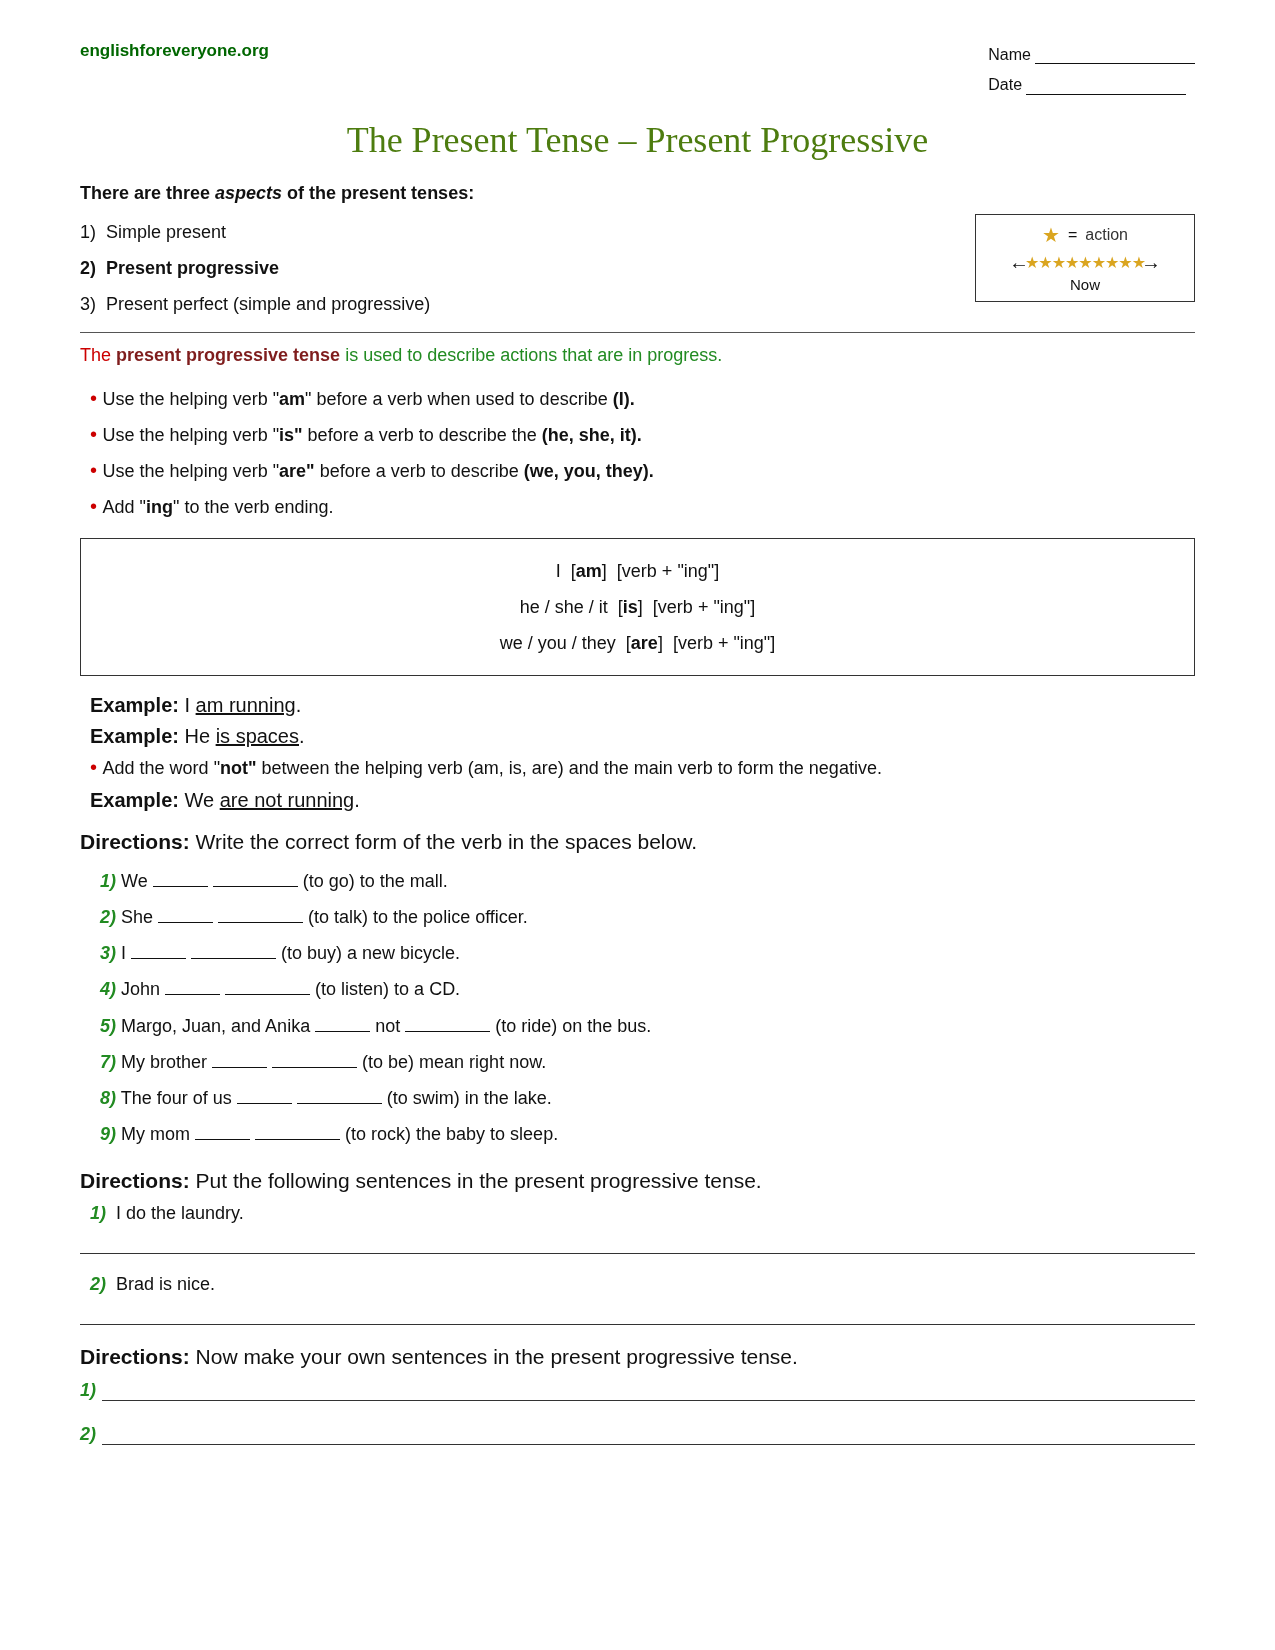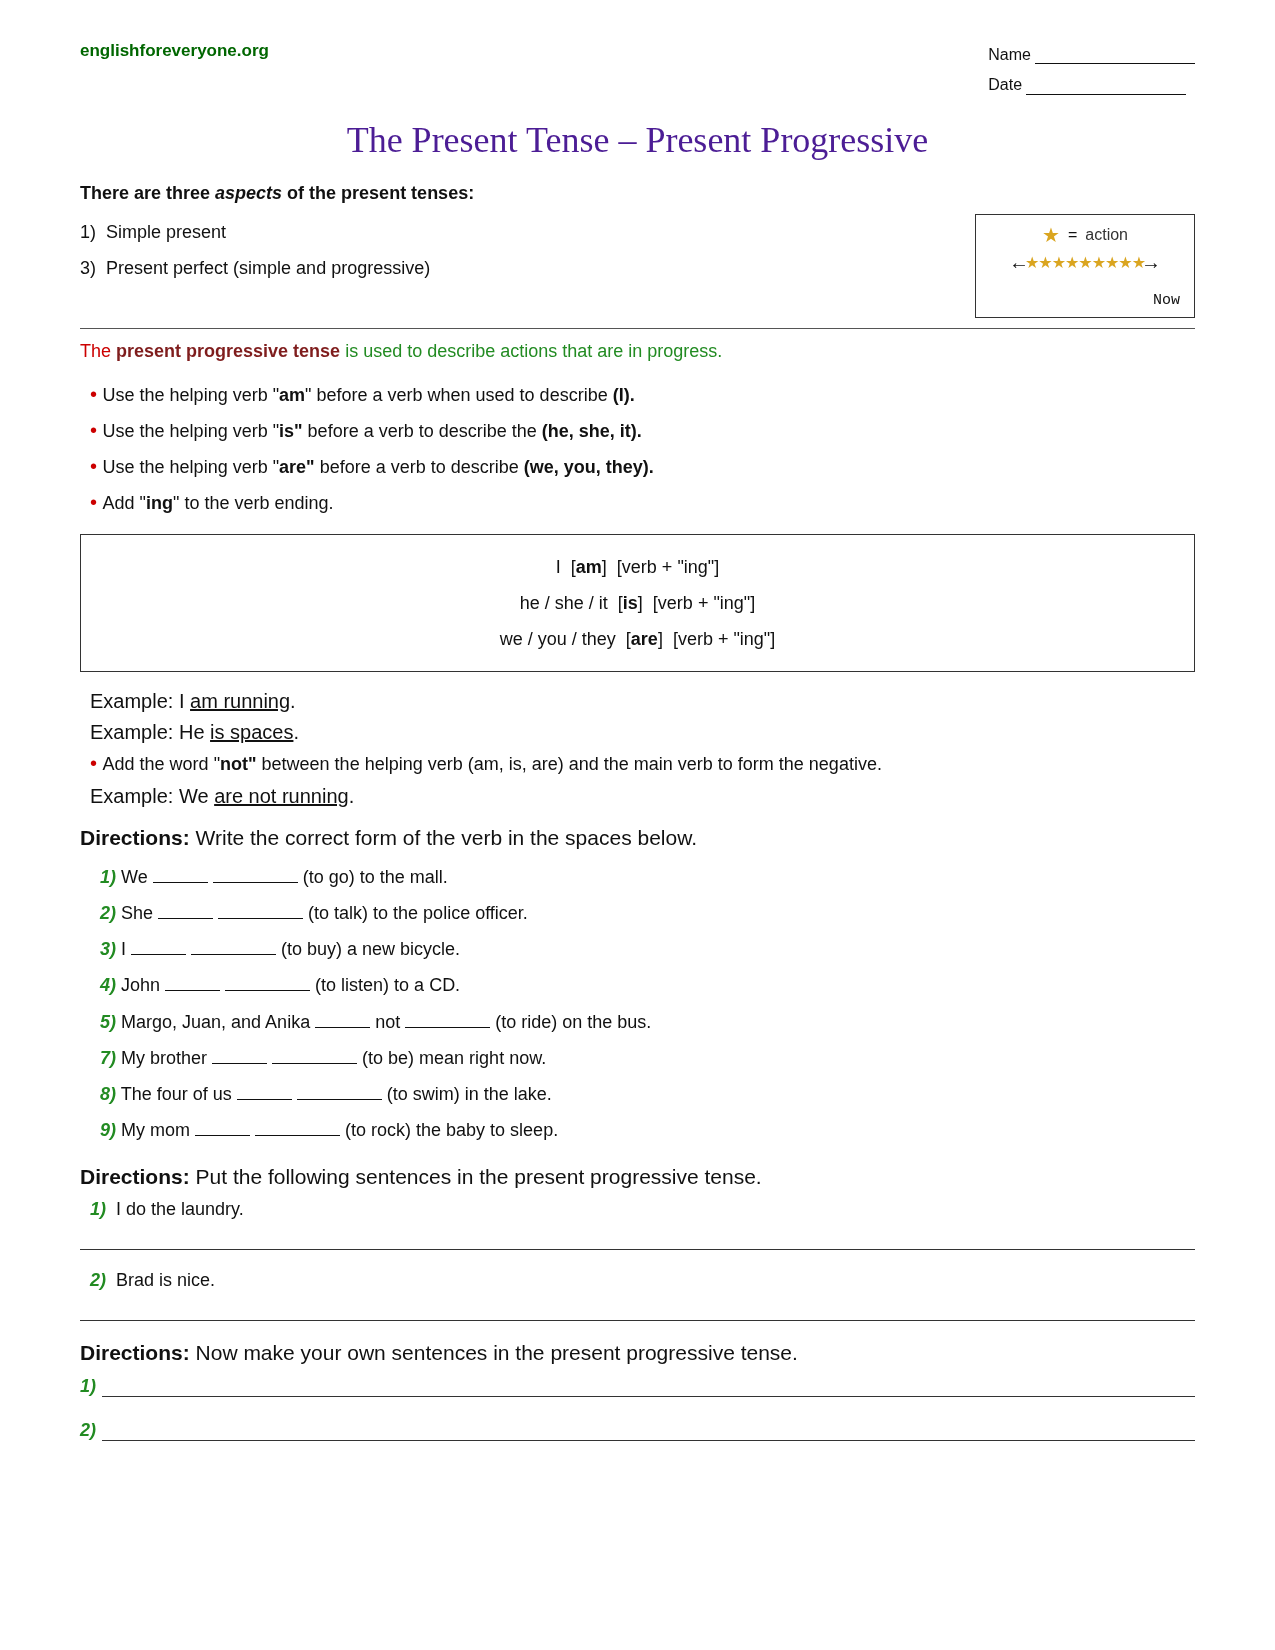--- a/index.html
+++ b/index.html
@@ -37,21 +37,21 @@
     .underline-field {
       display: inline-block;
       border-bottom: 1.5px solid #111;
       width: 160px;
       height: 18px;
     }
     h1.title {
       text-align: center;
       font-family: Georgia, serif;
       font-size: 36px;
-      color: #4c1d95;
+      color: #4d7c0f;
       font-weight: normal;
       margin: 18px 0 22px 0;
     }
     .intro-text {
       font-size: 18px;
       font-family: Arial, sans-serif;
       margin-bottom: 10px;
     }
     .intro-text em {
       font-style: italic;
@@ -96,23 +96,23 @@
       align-items: center;
       gap: 0;
       justify-content: center;
       margin-bottom: 2px;
     }
     .arrow-left { font-size: 20px; margin-right: -4px; }
     .stars-line { font-size: 16px; color: #DAA520; letter-spacing: -1px; }
     .arrow-right { font-size: 20px; margin-left: -4px; }
     .now-label {
       font-size: 15px;
-      text-align: right;
-      margin-top: 18px;
-      font-family: Liberation Mono, monospace;
+      text-align: center;
+      margin-top: 2px;
+      font-family: Liberation Sans, sans-serif;
     }
     hr.section-divider {
       border: none;
       border-top: 1.5px solid #555;
       margin: 10px 0 12px 0;
     }
     .present-progressive-def {
       font-family: Arial, sans-serif;
       font-size: 18px;
       color: #cc0000;
@@ -148,21 +148,21 @@
       font-size: 18px;
       line-height: 2;
       text-align: center;
     }
     .example-line {
       font-family: Arial, sans-serif;
       font-size: 20px;
       margin-bottom: 8px;
       margin-left: 10px;
     }
-    .example-line .ex-label { font-weight: normal; }
+    .example-line .ex-label { font-weight: bold; }
     .example-line .underlined { text-decoration: underline; }
     .neg-bullet {
       font-family: Arial, sans-serif;
       font-size: 18px;
       margin-bottom: 10px;
       margin-left: 10px;
     }
     .neg-bullet::before {
       content: "• ";
       color: #cc0000;
@@ -244,20 +244,21 @@
 
 <h1 class="title">The Present Tense – Present Progressive</h1>
 
 <div class="intro-text">
   <strong>There are three <em>aspects</em> of the present tenses:</strong>
 </div>
 
 <div class="content-row">
   <ol class="left-list">
     <li><span>1)</span>&nbsp;&nbsp;<span>Simple present</span></li>
+    <li class="bold-item"><span>2)</span>&nbsp;&nbsp;<span>Present progressive</span></li>
     <li><span>3)</span>&nbsp;&nbsp;<span>Present perfect (simple and progressive)</span></li>
   </ol>
   <div class="diagram-box">
     <div class="diagram-legend">
       <span class="star-icon">★</span>
       <span>=</span>
       <span class="action-text">action</span>
     </div>
     <div class="timeline-row">
       <span class="arrow-left">←</span>

